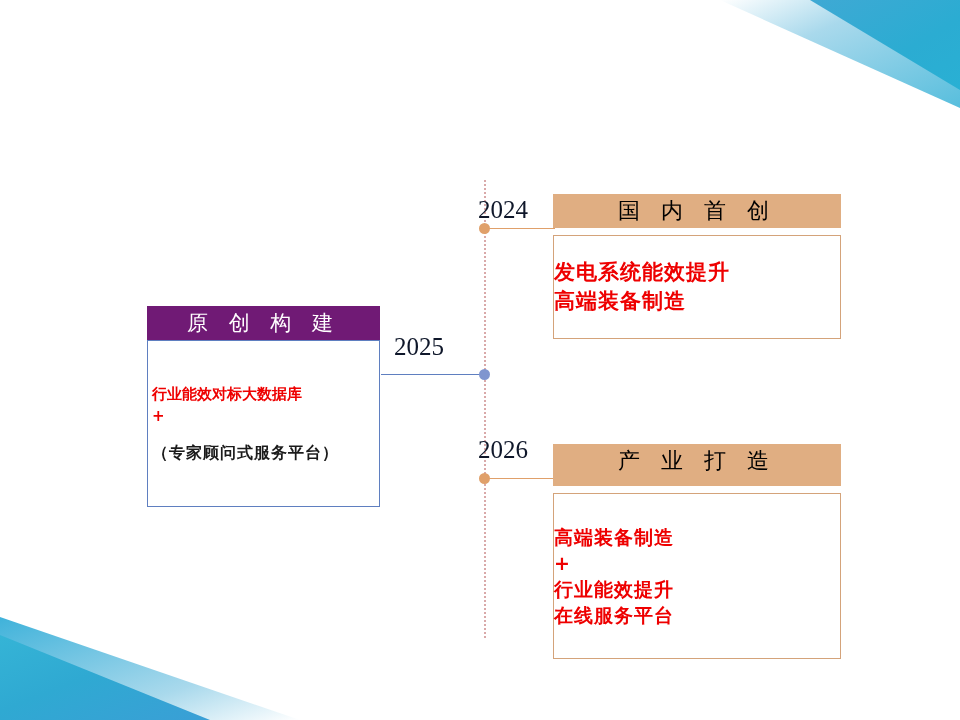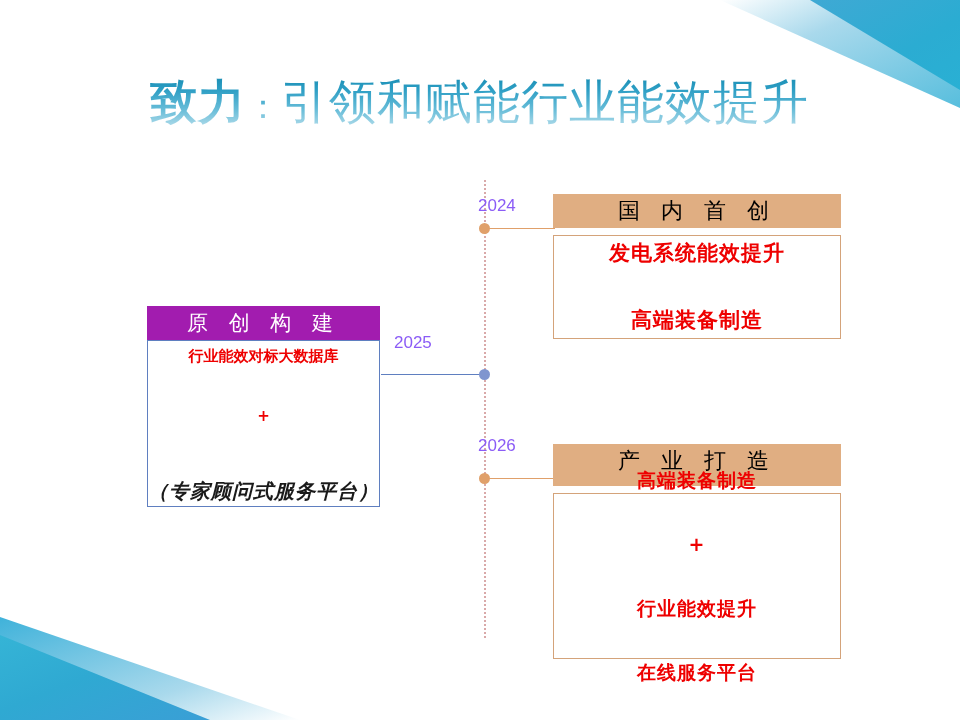--- a/index.html
+++ b/index.html
@@ -77,71 +77,70 @@
   .connector {
     position: absolute;
     height: 0;
   }
   #connector-2024 { left: 485px; top: 228px; width: 70px; border-top: 1.5px solid #e0a06a; }
   #connector-2026 { left: 485px; top: 478px; width: 70px; border-top: 1.5px solid #e0a06a; }
   #connector-2025 { left: 381px; top: 374px; width: 104px; border-top: 1.5px solid #5f7fc0; }
 
   .year-label {
     position: absolute;
-    font-size: 17px;
-    color: #8b5cf6;
+    font-size: 25px;
+    color: #0f172a;
     letter-spacing: 0px;
-    font-family: Liberation Sans, sans-serif;
+    font-family: Liberation Serif, serif;
   }
   #year-2024 { left: 478px; top: 196px; }
   #year-2025 { left: 394px; top: 333px; }
   #year-2026 { left: 478px; top: 436px; }
 
   
   .card { position: absolute; }
   .card-header {
     box-sizing: border-box;
     text-align: center;
     font-weight: normal;
     letter-spacing: 7px;
     white-space: nowrap;
   }
   .card-body {
     box-sizing: border-box;
     background: #ffffff;
     display: flex;
     flex-direction: column;
-    align-items: center;
+    align-items: flex-start;
     justify-content: center;
     text-align: center;
-    gap: 38px;
   }
   .body-line {
     white-space: nowrap;
     font-weight: bold;
   }
   .red { color: #ee0000; }
   .black { color: #1a1a1a; }
 
   
   #card-original { left: 147px; top: 306px; width: 233px; }
   #card-original .card-header {
     height: 34px;
     line-height: 34px;
-    background: #a21caf;
+    background: #701a75;
     color: #ffffff;
     font-size: 21px;
   }
   #card-original .card-body {
     height: 167px;
     border: 1px solid #5f7fc0;
     padding: 4px 4px;
   }
   #card-original .body-line { font-size: 15px; line-height: 22px; }
-  #card-original .body-note { font-size: 20px; line-height: 24px; margin-top: 14px; letter-spacing: 1px; font-style: italic; }
+  #card-original .body-note { font-size: 16px; line-height: 24px; margin-top: 14px; letter-spacing: 1px; }
 
   
   #card-domestic { left: 553px; top: 194px; width: 288px; }
   #card-domestic .card-header {
     height: 34px;
     line-height: 34px;
     background: #e0ae82;
     color: #000000;
     font-size: 22px;
   }
@@ -199,23 +198,20 @@
       <linearGradient id="gradBL2" x1="1" y1="1" x2="0" y2="0">
         <stop offset="0%" stop-color="#3a9fd6"></stop>
         <stop offset="55%" stop-color="#2fa9d2"></stop>
         <stop offset="100%" stop-color="#35b4d6"></stop>
       </linearGradient>
     </defs>
     <polygon points="0,22 300,125 0,125" fill="url(#gradBL1)"></polygon>
     <polygon points="0,40 210,125 0,125" fill="url(#gradBL2)"></polygon>
   </svg>
 
-  <div id="slide-title">
-    <span class="t-strong">致力</span><span class="t-sep">：</span><span>引领和赋能行业能效提升</span>
-  </div>
 
   <div id="timeline-axis"></div>
 
   <div id="connector-2024" class="connector"></div>
   <div id="connector-2025" class="connector"></div>
   <div id="connector-2026" class="connector"></div>
 
   <div id="dot-2024" class="timeline-dot dot-tan"></div>
   <div id="dot-2025" class="timeline-dot dot-blue"></div>
   <div id="dot-2026" class="timeline-dot dot-tan"></div>

